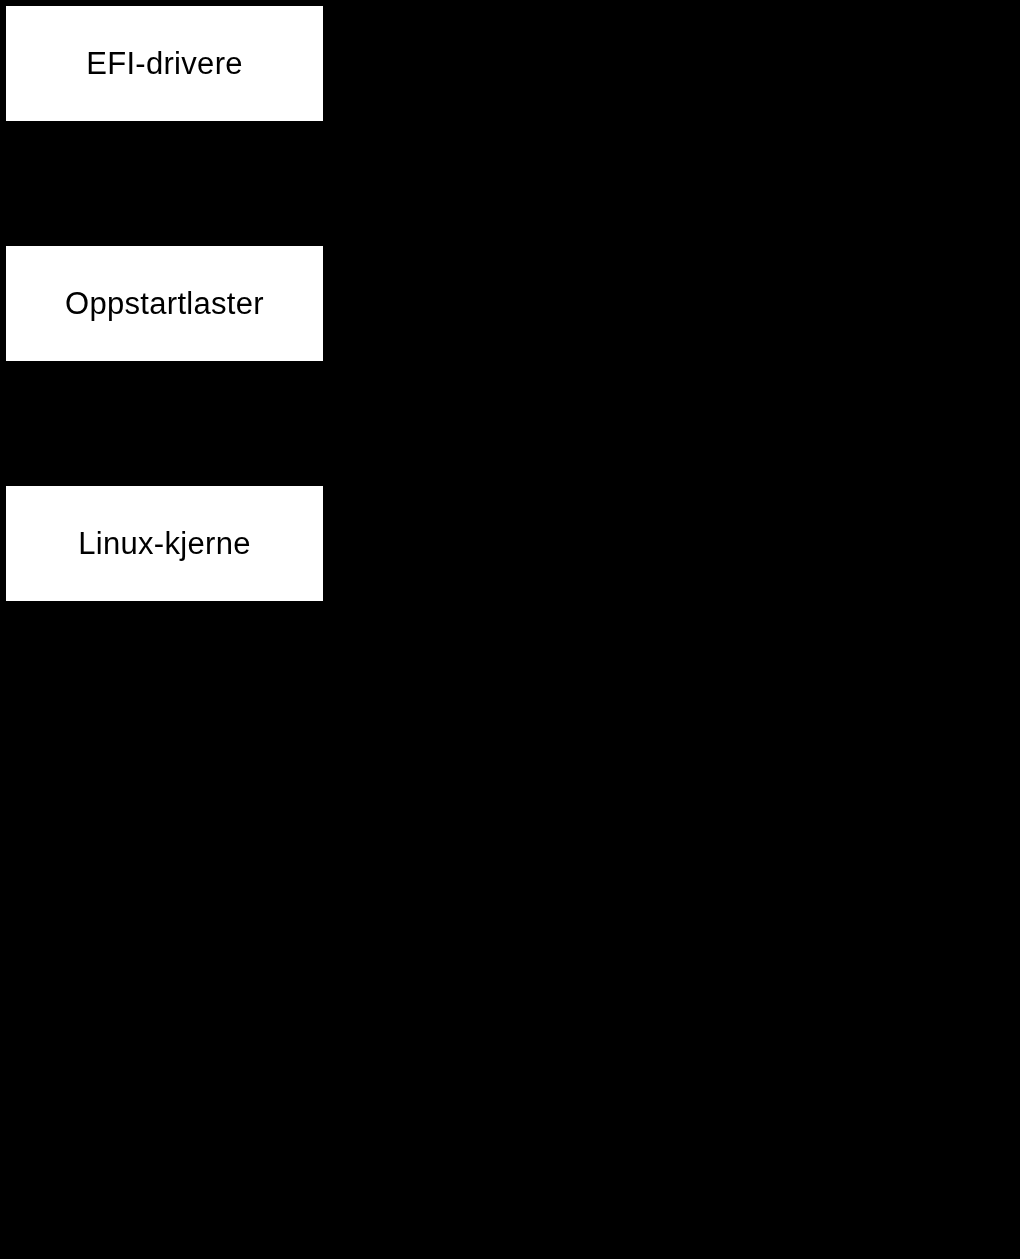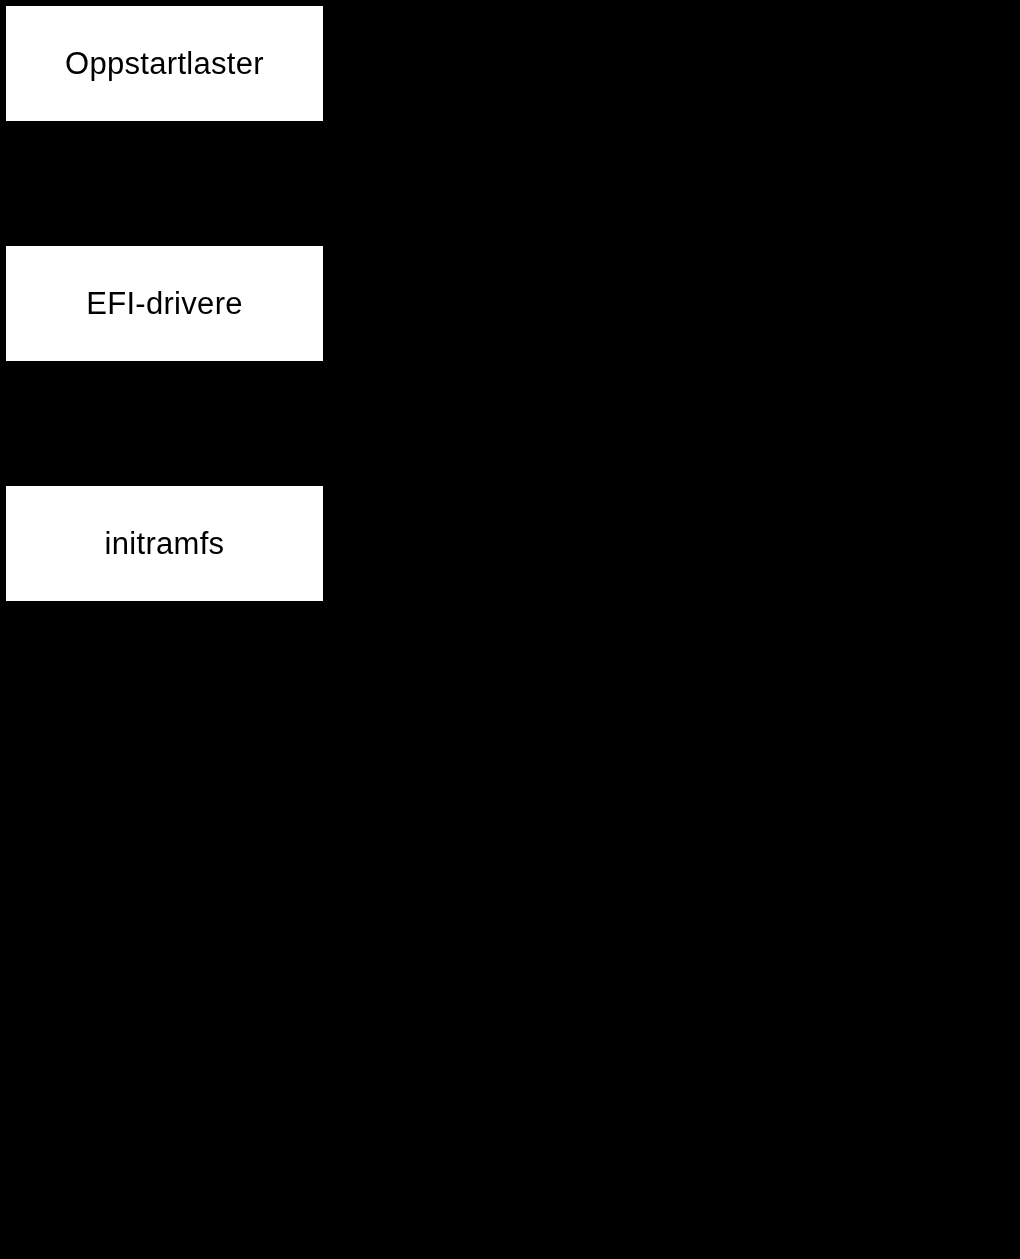--- a/index.html
+++ b/index.html
@@ -36,22 +36,22 @@
     letter-spacing: 0.3px;
     box-sizing: border-box;
   }
 </style>
 </head>
 <body>
 
 <div class="canvas">
   <div class="flow">
     <div class="node">
+      <span>EFI-drivere</span>
+    </div>
+    <div class="node">
       <span>Oppstartlaster</span>
     </div>
     <div class="node">
-      <span>EFI-drivere</span>
-    </div>
-    <div class="node">
-      <span>initramfs</span>
+      <span>Linux-kjerne</span>
     </div>
   </div>
 </div>
 
 </body></html>

